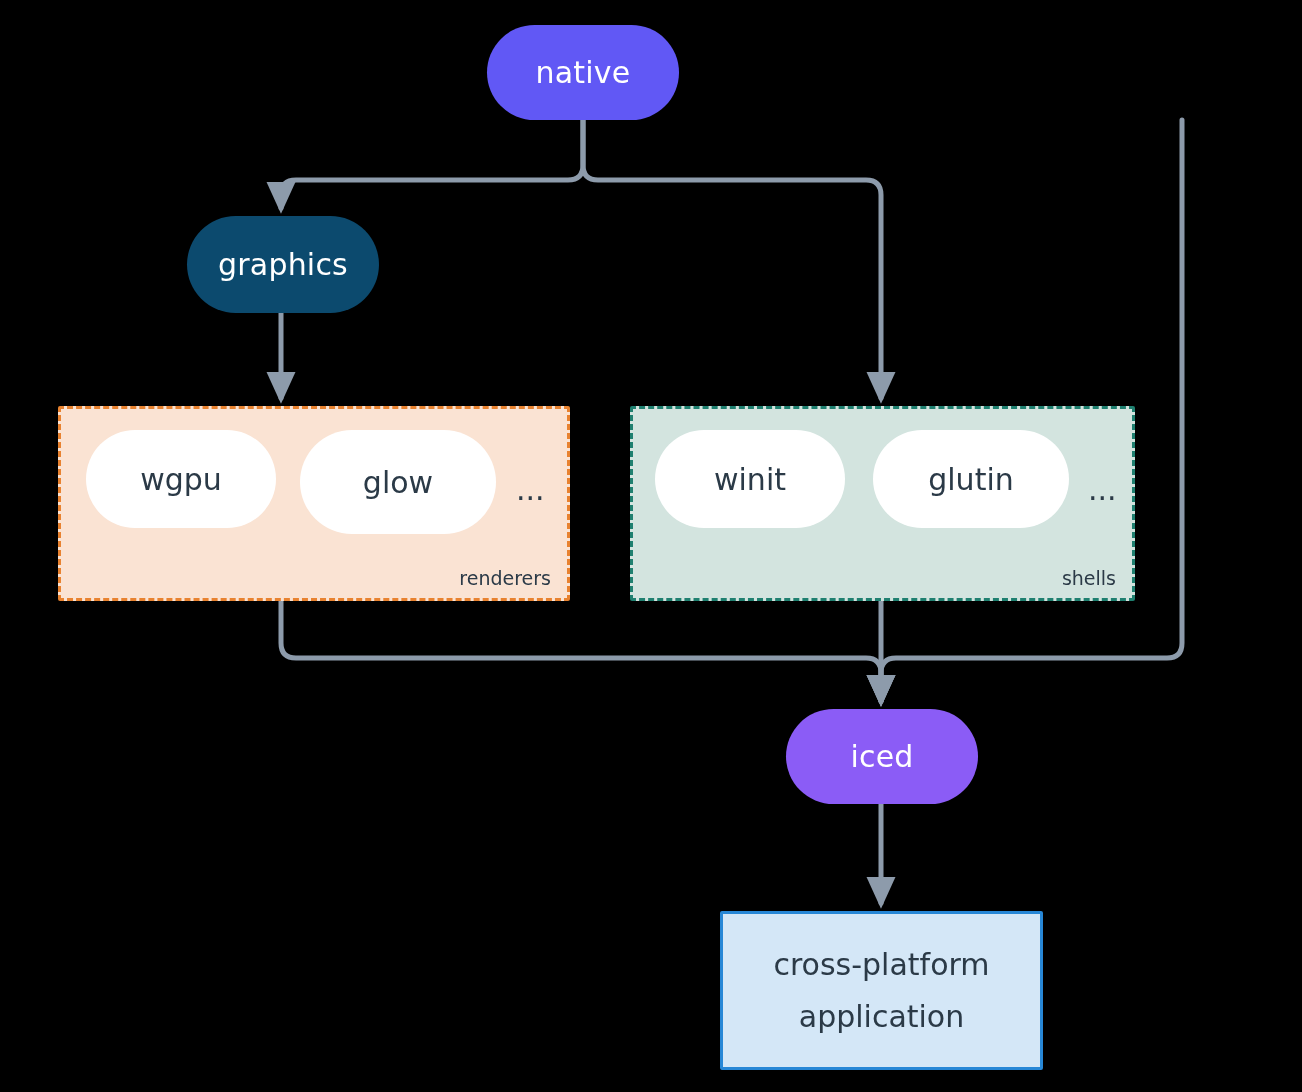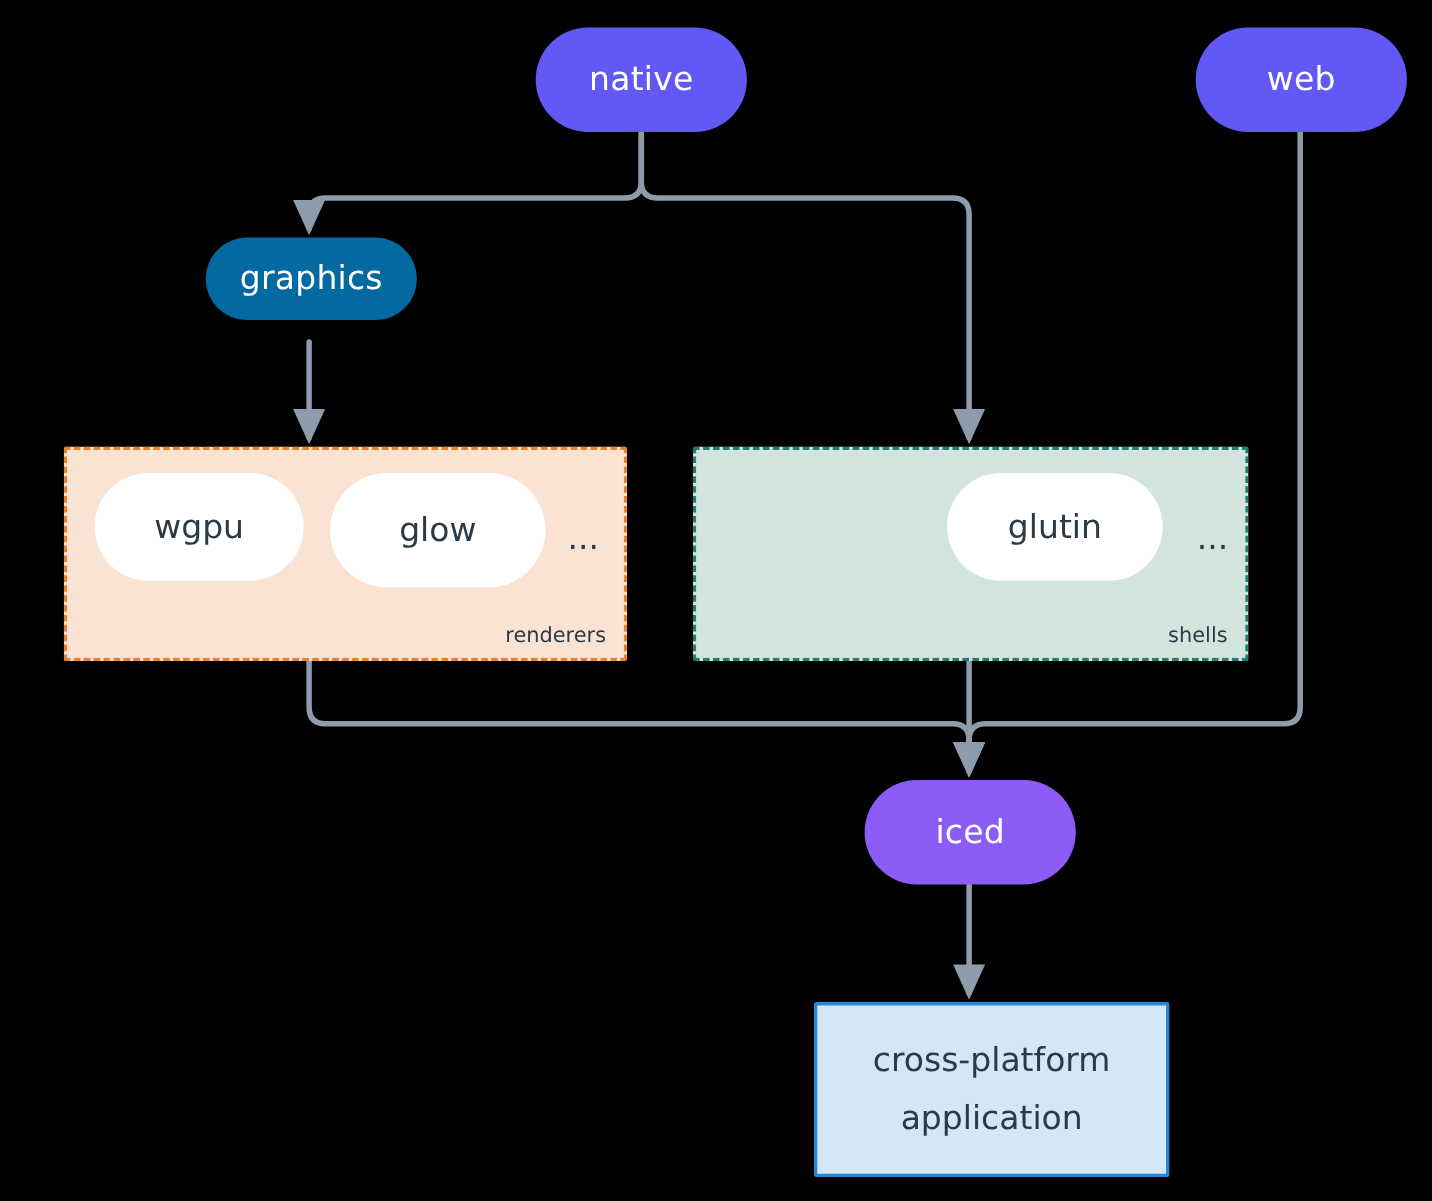--- a/index.html
+++ b/index.html
@@ -35,21 +35,21 @@
   .pill {
     border-radius: 999px;
   }
   .pill-lg {
     color: #ffffff;
     font-size: 30px;
     letter-spacing: 0.2px;
   }
   .node-native  { left: 487px;  top: 25px;  width: 192px; height: 95px; background: #6158f5; }
   .node-web     { left: 1087px; top: 25px;  width: 192px; height: 95px; background: #6158f5; }
-  .node-graphics{ left: 187px;  top: 216px; width: 192px; height: 75px; background: #0369a1; }
+  .node-graphics{ left: 187px;  top: 216px; width: 192px; height: 97px; background: #0c4a6e; }
   .node-iced    { left: 786px;  top: 709px; width: 192px; height: 95px; background: #8b5cf6; }
 
   .group {
     position: absolute;
     box-sizing: border-box;
     border-radius: 2px;
   }
   .group-renderers {
     left: 23px; top: 406px; width: 512px; height: 195px;
     background: #fae3d3;
@@ -88,21 +88,20 @@
   }
   .node-app {
     left: 720px; top: 911px; width: 323px; height: 159px;
     background: #d4e7f7;
     border: 3px solid #2787d6;
     border-radius: 2px;
     color: #2b3a47;
     font-size: 30px;
     flex-direction: column;
     gap: 14px;
-    margin-left: 20px;
   }
   .app-line { display: block; }
 </style>
 </head>
 <body>
 
 <div id="canvas">
 
   <svg class="edges" viewBox="0 0 1302 1092" xmlns="http://www.w3.org/2000/svg">
     <defs>
@@ -123,41 +122,41 @@
 
     <path d="M 1182 120 L 1182 643 Q 1182 658 1167 658 L 896 658 Q 881 658 881 673 L 881 701" fill="none" stroke="#8d9bab" stroke-width="5" stroke-linecap="round" marker-end="url(#arrow)"></path>
 
     <path d="M 881 804 L 881 903" fill="none" stroke="#8d9bab" stroke-width="5" stroke-linecap="round" marker-end="url(#arrow)"></path>
   </svg>
 
   <div class="node pill pill-lg node-native">
     <span>native</span>
   </div>
 
-  <div class="node pill pill-lg node-web">
-    <span>web</span>
-  </div>
 
   <div class="node pill pill-lg node-graphics">
     <span>graphics</span>
   </div>
 
   <div class="group group-renderers">
     <div class="subpill" style="left: 25px; top: 21px; width: 190px; height: 98px;">
       <span>wgpu</span>
     </div>
     <div class="subpill" style="left: 239px; top: 21px; width: 196px; height: 104px;">
       <span>glow</span>
     </div>
     <div class="ellipsis" style="left: 455px; top: 66px;">...</div>
     <div class="group-label">renderers</div>
   </div>
 
   <div class="group group-shells">
-    <div class="subpill" style="left: 228px; top: 21px; width: 196px; height: 98px; justify-content: center;">
+    <div class="subpill" style="left: 22px; top: 21px; width: 190px; height: 98px;">
+      <span>winit</span>
+    </div>
+    <div class="subpill" style="left: 240px; top: 21px; width: 196px; height: 98px; justify-content: center;">
       <span>glutin</span>
     </div>
     <div class="ellipsis" style="left: 455px; top: 66px;">...</div>
     <div class="group-label">shells</div>
   </div>
 
   <div class="node pill pill-lg node-iced">
     <span>iced</span>
   </div>
 

